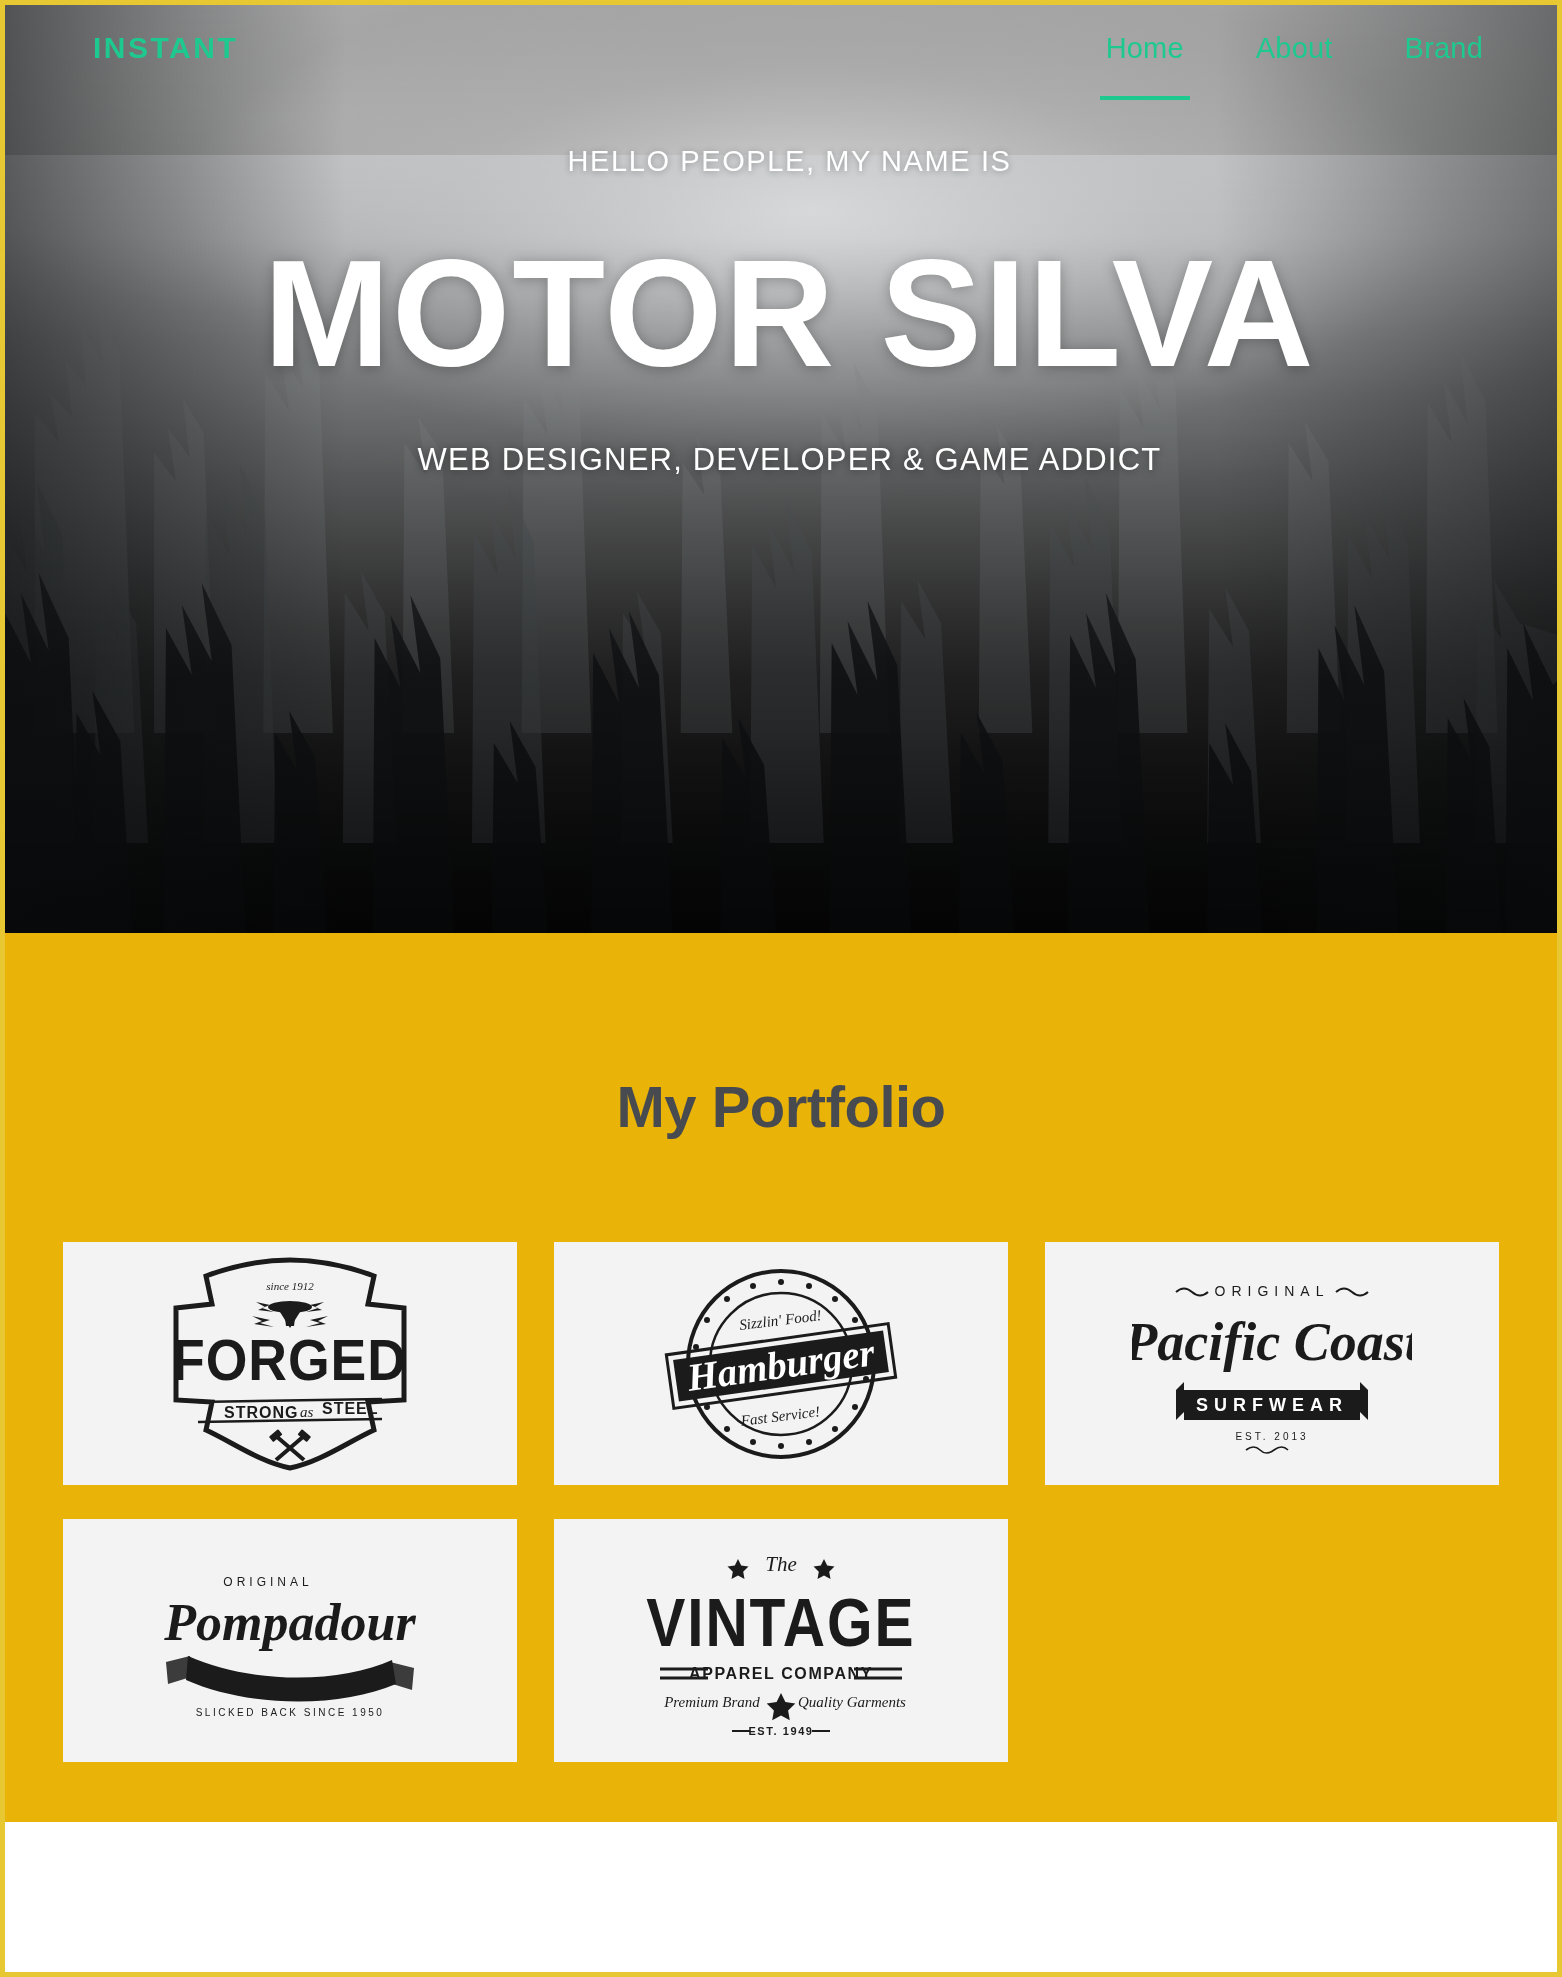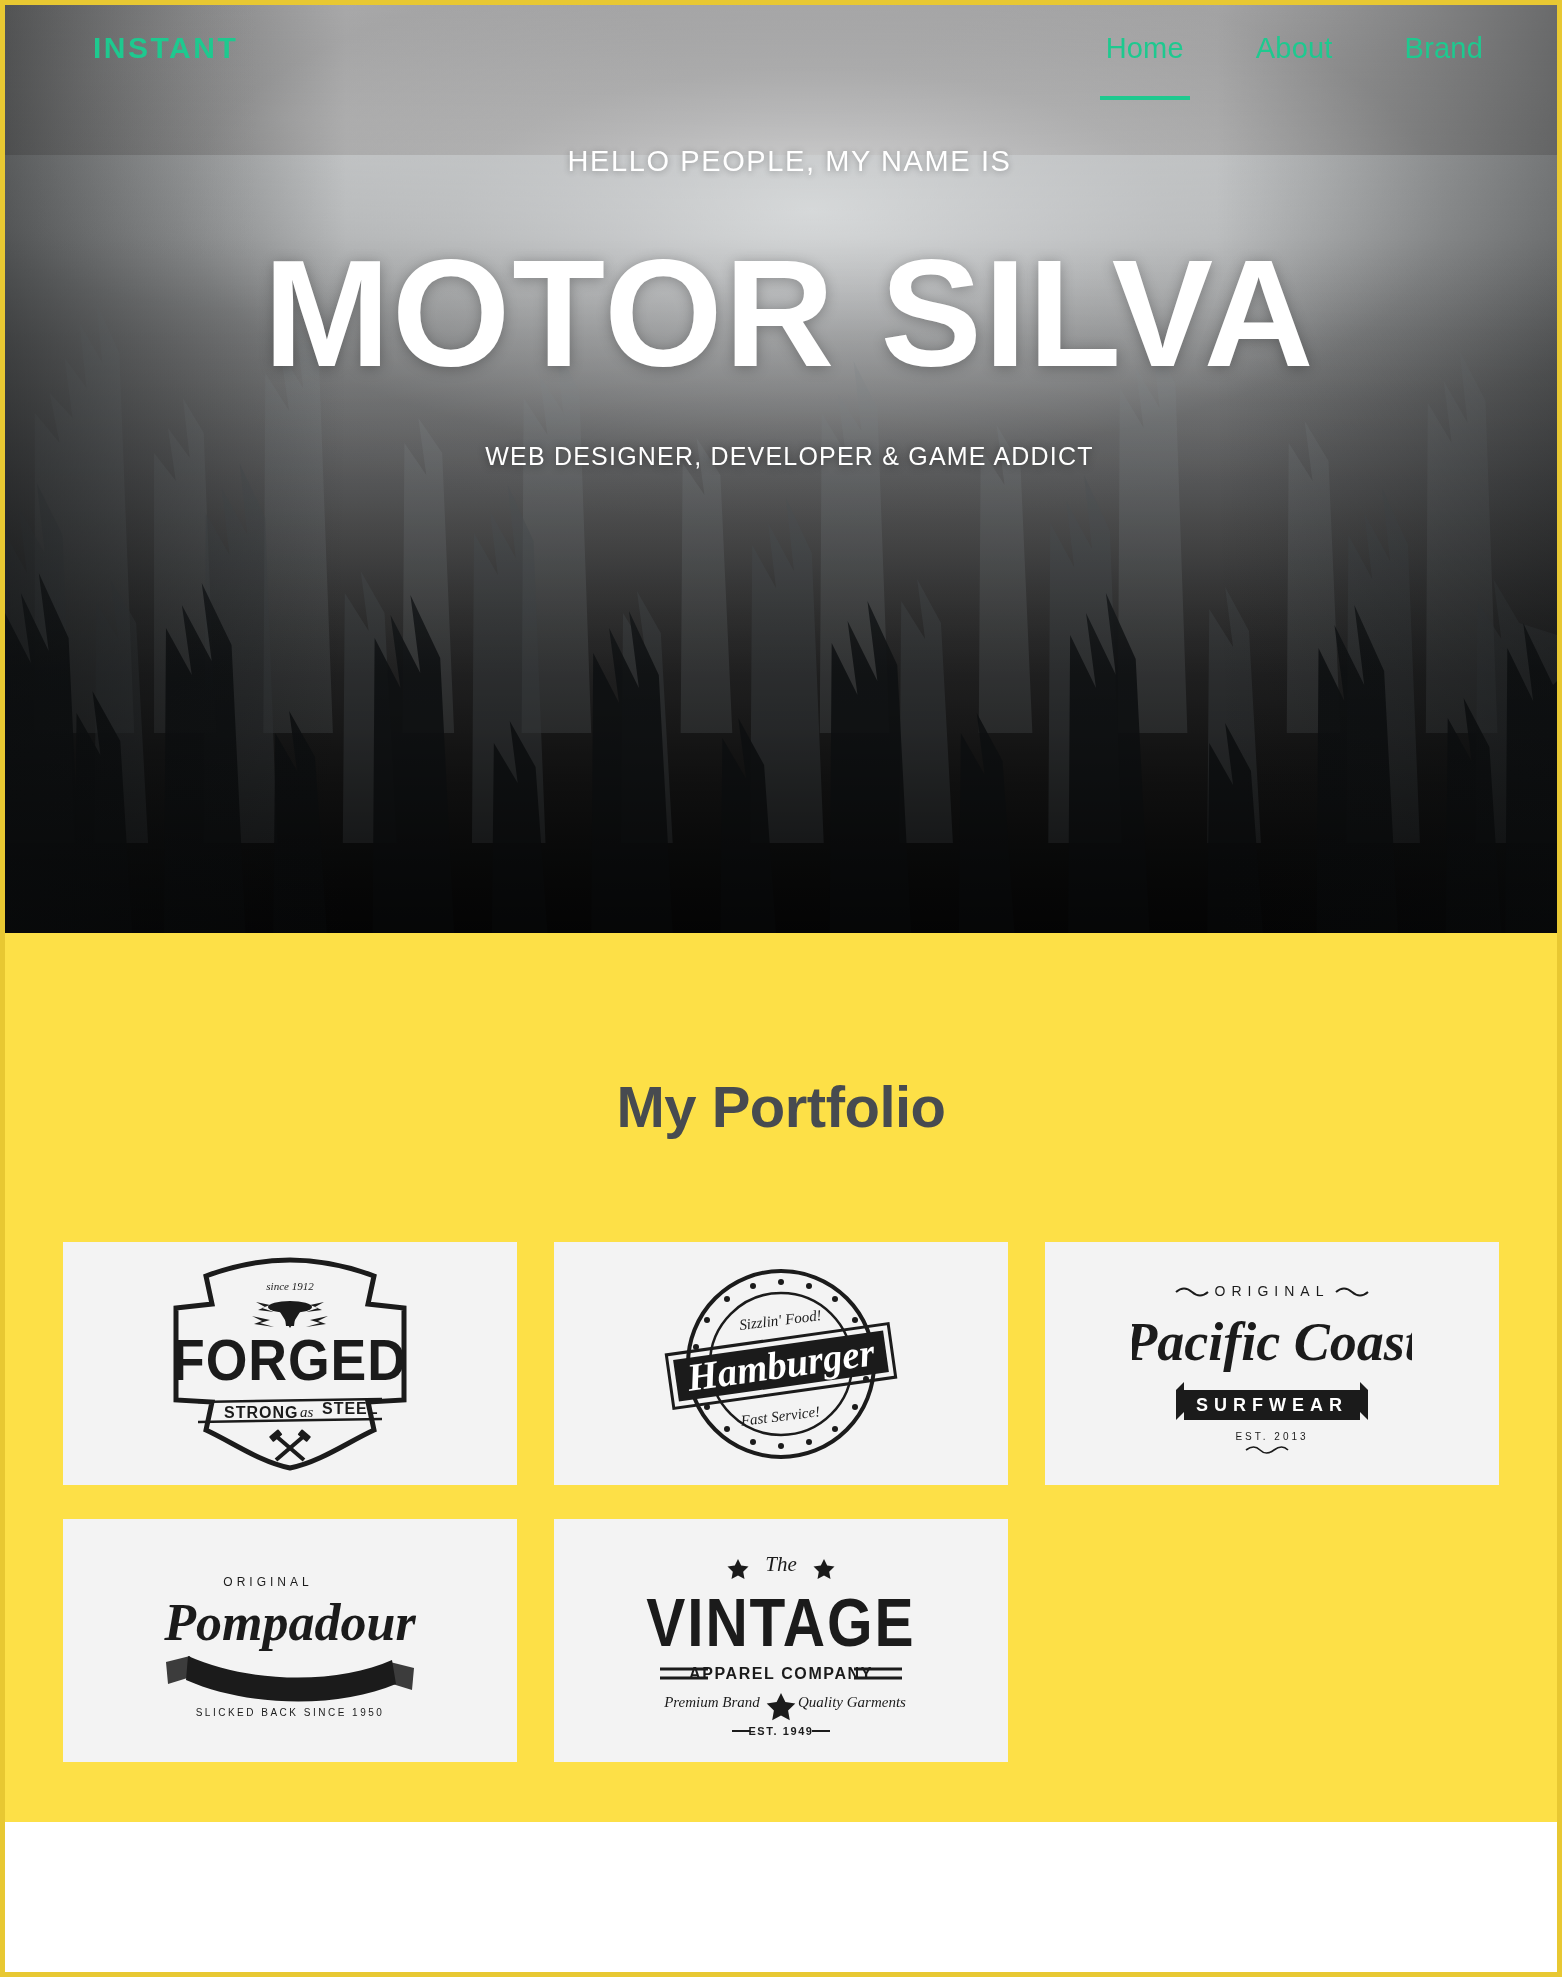--- a/index.html
+++ b/index.html
@@ -109,30 +109,30 @@
     color:#ffffff;
     font-size:152px;
     font-weight:bold;
     letter-spacing:2px;
     line-height:1.12;
     margin-top:50px;
     text-shadow:0 2px 14px rgba(0,0,0,0.28);
   }
   .tagline {
     color:#ffffff;
-    font-size:25px;
+    font-size:31px;
     font-weight:400;
     letter-spacing:1.2px;
     margin-top:44px;
     text-shadow:0 1px 8px rgba(0,0,0,0.45);
   }
 
   
   .portfolio {
-    background:#fde047;
+    background:#eab308;
     padding:140px 58px 60px 58px;
   }
   .section-title {
     text-align:center;
     font-size:58px;
     font-weight:bold;
     color:#474b50;
     letter-spacing:-0.5px;
     margin-bottom:102px;
   }

